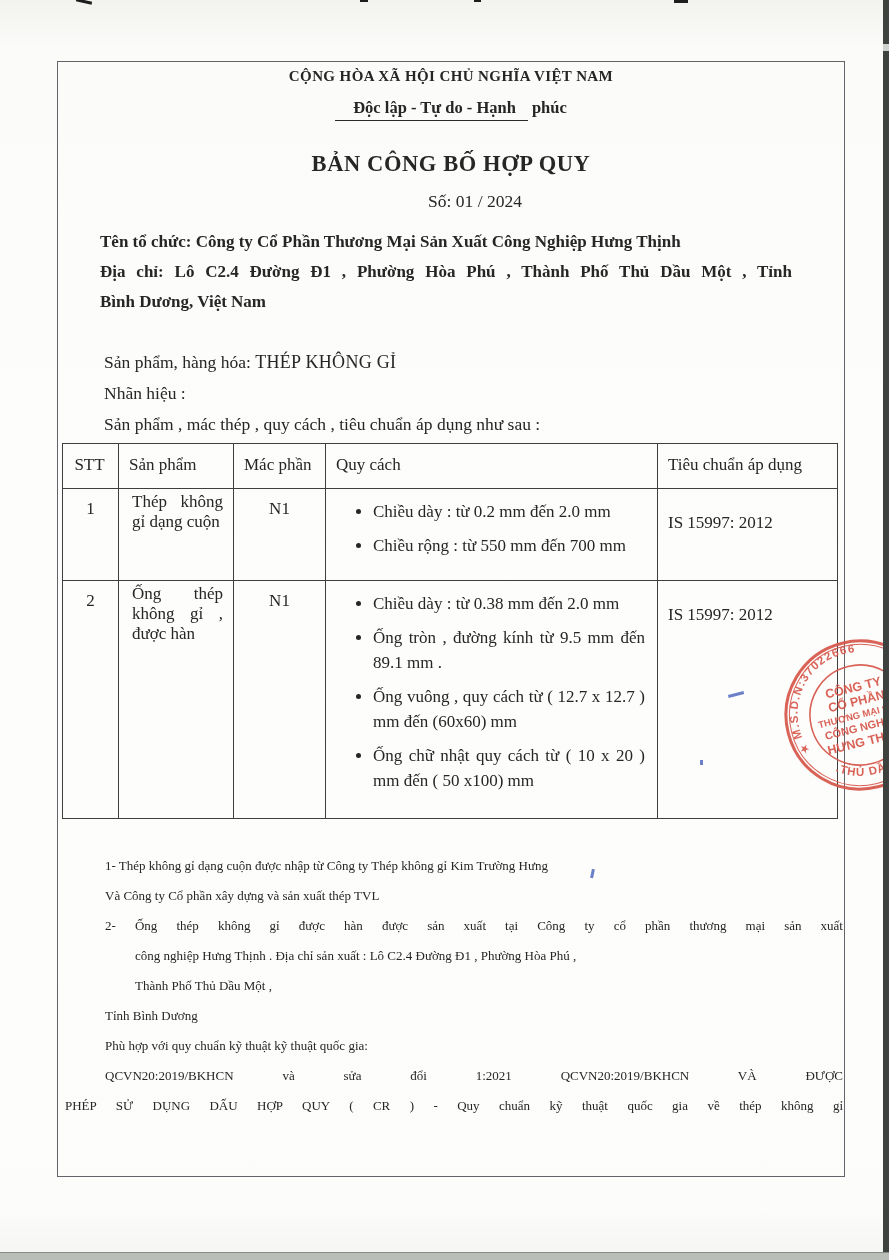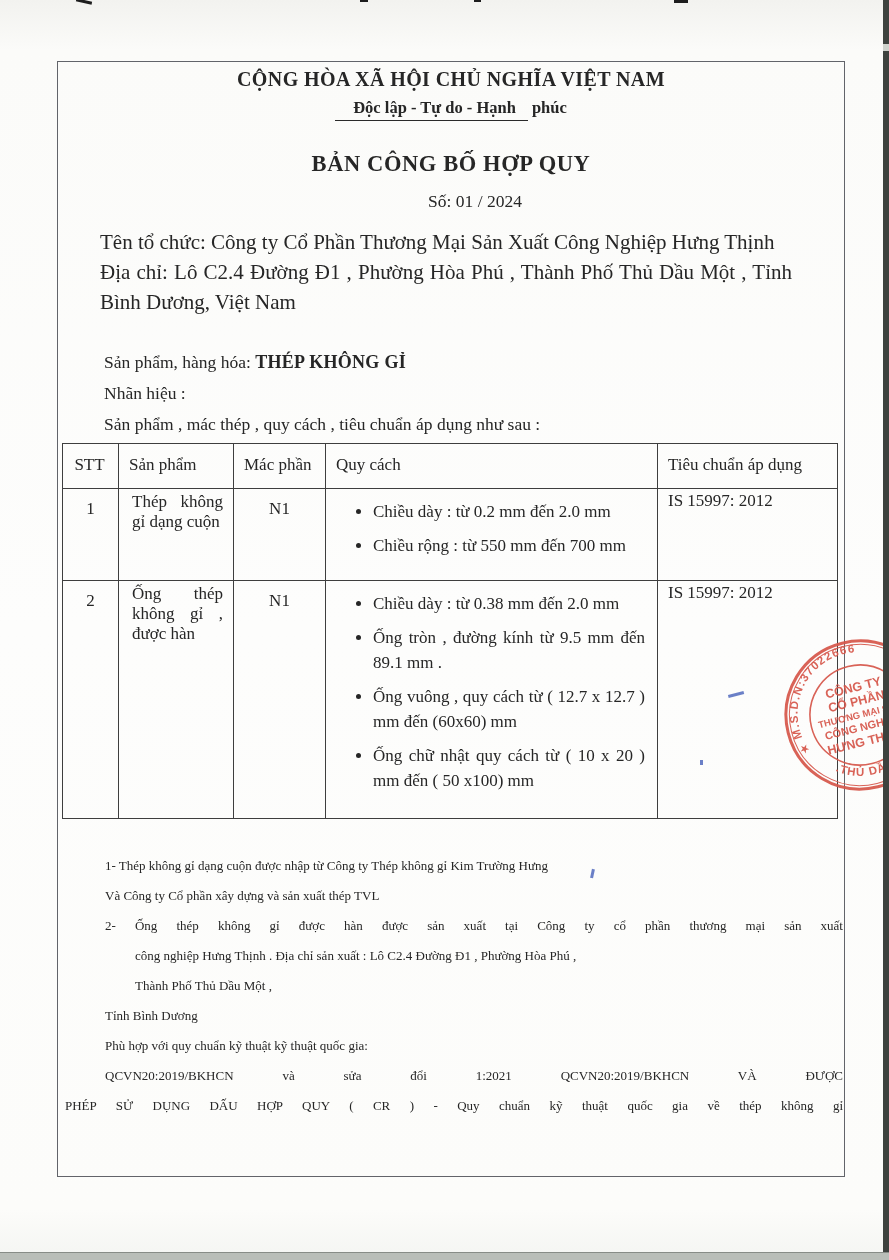--- a/index.html
+++ b/index.html
@@ -11,41 +11,41 @@
   .scan-right-band{position:absolute;top:0;right:0;width:6px;height:1254px;background:#3d423e;z-index:60;}
   .scan-right-notch{position:absolute;top:44px;right:0;width:6px;height:7px;background:#cfd3cd;z-index:61;}
   .scan-bottom-strip{position:absolute;left:0;bottom:0;width:889px;height:7px;background:#b9beb8;border-top:1px solid #878c86;z-index:60;}
   .scan-top-mark{position:absolute;background:#1d1d1d;z-index:61;}
   .pen-mark{position:absolute;background:#3a55b6;opacity:.75;z-index:30;}
 
   
   .frame{position:absolute;left:57px;top:61px;width:786px;height:1114px;border:1.6px solid #62646a;background:transparent;z-index:1;}
 
   .centered{position:absolute;left:57px;width:788px;text-align:center;}
-  .nat-line1{top:68px;font-size:20px;font-weight:bold;letter-spacing:.4px;}
+  .nat-line1{top:68px;font-size:15px;font-weight:bold;letter-spacing:.4px;}
   .nat-line2{top:98px;font-size:16.5px;font-weight:bold;}
   .nat-line2 .underlined{display:inline-block;border-bottom:1.7px solid #2a2a2a;padding:0 12px 2px 18px;}
   .nat-line2 .tail{padding-left:4px;margin-top:34px;}
   .doc-title{top:151px;font-size:22.5px;font-weight:bold;letter-spacing:.6px;}
   .doc-number{top:191px;font-size:17.5px;padding-left:24px;}
 
-  .org-block{position:absolute;left:100px;top:227px;width:692px;font-size:21px;line-height:30px;}
+  .org-block{position:absolute;left:100px;top:227px;width:692px;font-size:17px;line-height:30px;font-weight:bold;}
   .org-block .just{text-align:justify;text-align-last:justify;}
   .product-block{position:absolute;left:104px;top:347px;width:690px;font-size:17.5px;line-height:31px;}
-  .bold{font-weight:bold;text-align:center;}
+  .bold{font-weight:normal;text-align:center;}
   .product-name{font-size:18px;letter-spacing:.3px;}
 
   
   table.spec{position:absolute;left:62px;top:443px;border-collapse:collapse;table-layout:fixed;z-index:2;}
   table.spec th,table.spec td{border:1.6px solid #3e3e3e;vertical-align:top;font-weight:normal;font-size:17px;}
   table.spec th{text-align:left;padding:11px 6px 10px 10px;height:23px;}
   td.c-stt{text-align:center;padding-top:10px;}
   td.c-sp{padding:3px 10px 6px 13px;text-align:justify;}
   td.c-mt{text-align:center;padding-top:10px;}
-  td.c-tc{padding:2px 6px 6px 10px;margin-top:20px;}
+  td.c-tc{padding:24px 6px 6px 10px;margin-top:20px;}
   td.c-qc{padding:4px 10px 4px 0;}
   td.c-qc ul{margin:6px 0 0 0;padding:0 2px 0 47px;}
   td.c-qc li{margin:0 0 9px 0;line-height:25px;text-align:justify;}
   .row-1{height:92px;}
   .row-2{height:238px;}
 
   
   .notes{position:absolute;left:65px;top:851px;width:778px;font-size:13px;line-height:30px;z-index:2;}
   .notes .ln{position:relative;}
   .ind1{padding-left:40px;}

